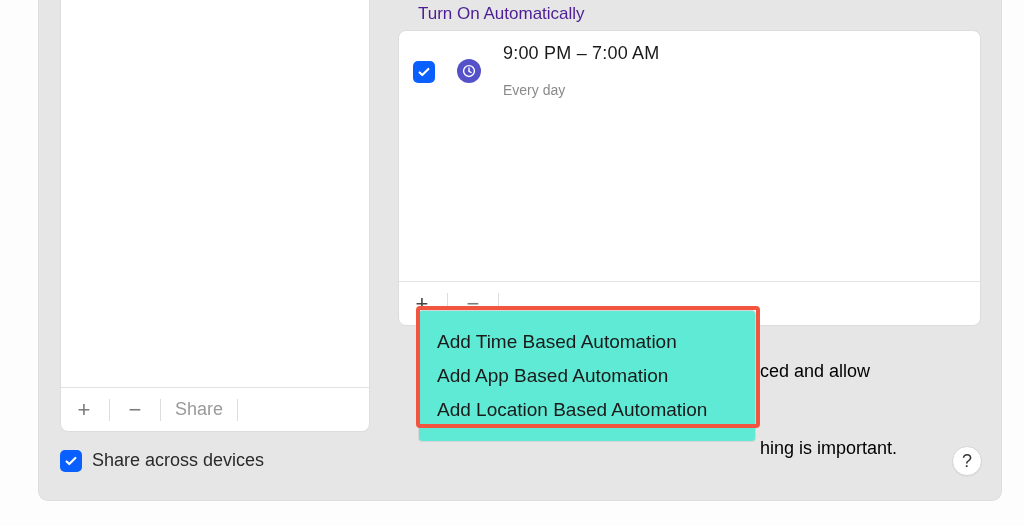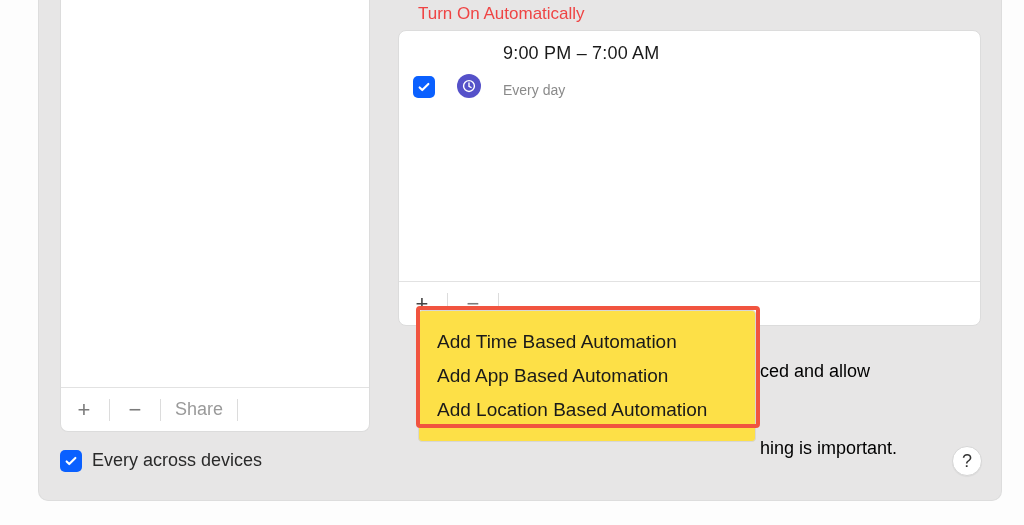--- a/index.html
+++ b/index.html
@@ -71,39 +71,39 @@
   
   .right-col {
     position: absolute;
     left: 398px;
     right: 43px;
     top: 0;
     bottom: 60px;
   }
   .section-title {
     font-size: 17px;
-    color: #ef4444;
+    color: #4c1d95;
     margin: 4px 0 6px 20px;
   }
   .auto-card {
     background: #ffffff;
     border: 1px solid #dcdcdc;
     border-radius: 8px;
     overflow: hidden;
     height: 296px;
     position: relative;
   }
   .auto-card .rows {
     position: absolute;
     left: 0; right: 0; top: 0; bottom: 44px;
     padding: 12px 14px;
   }
   .auto-card .row {
     display: flex;
-    align-items: flex-end;
+    align-items: center;
     gap: 22px;
   }
   .check {
     width: 22px; height: 22px;
     border-radius: 5px;
     background: #0a60ff;
     display: inline-flex;
     align-items: center;
     justify-content: center;
     margin-top: 2px;
@@ -152,21 +152,21 @@
   }
   .right-desc.l1 { left: 760px; top: 357px; }
   .right-desc.l2 { left: 760px; top: 386px; margin-top: 48px; }
 
   
   .popup {
     position: absolute;
     left: 418px;
     top: 310px;
     width: 338px;
-    background: #fde047;
+    background: #5eead4;
     border: 1px solid #d7d6d6;
     border-radius: 4px;
     padding: 14px 4px 14px 18px;
   }
   .popup .mi {
     font-size: 19px;
     color: #1a1a1a;
     padding: 6px 0;
     white-space: nowrap;
     cursor: default;
@@ -271,17 +271,17 @@
     <div class="mi">Add Location Based Automation</div>
   </div>
   <div class="popup-outline"></div>
 
   <div class="share-row">
     <span class="check">
       <svg viewBox="0 0 16 16">
           <path d="M3 8.5l3 3 7-7" stroke="#fff" stroke-width="2.4" fill="none" stroke-linecap="round" stroke-linejoin="round"></path>
         </svg>
     </span>
-    <span class="lbl">Every across devices</span>
+    <span class="lbl">Share across devices</span>
   </div>
 
   <div class="help">?</div>
 </div>
 
 </body></html>

